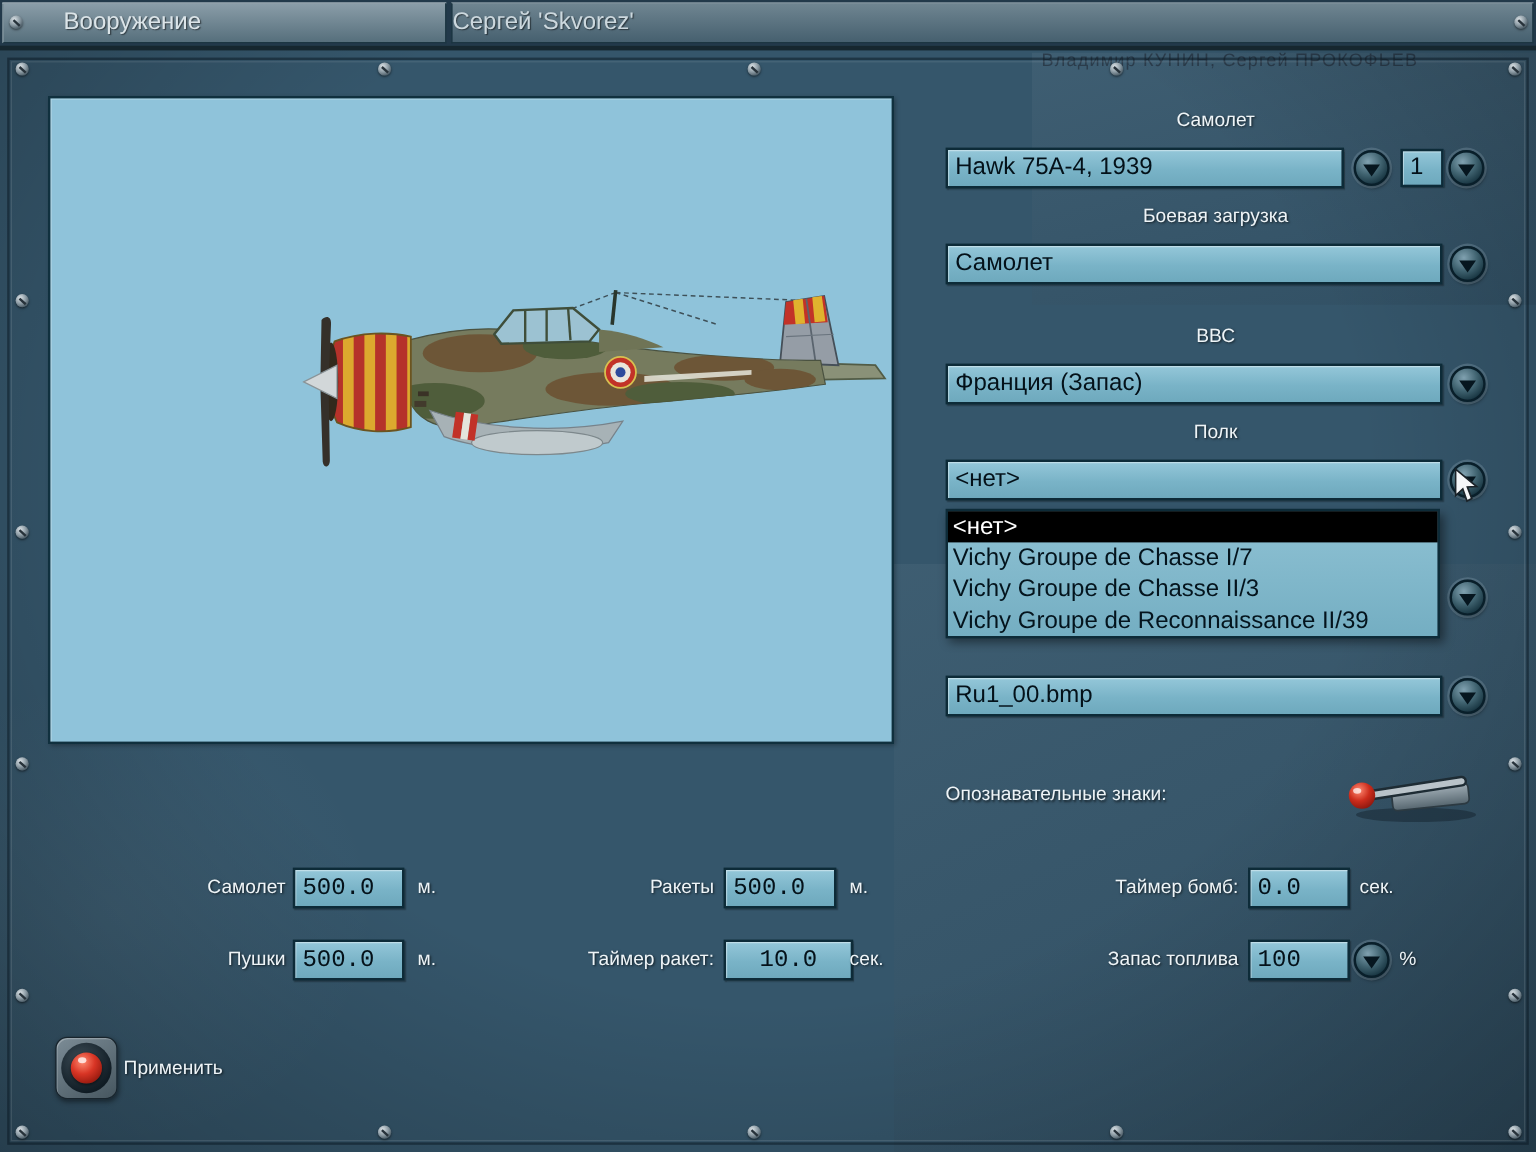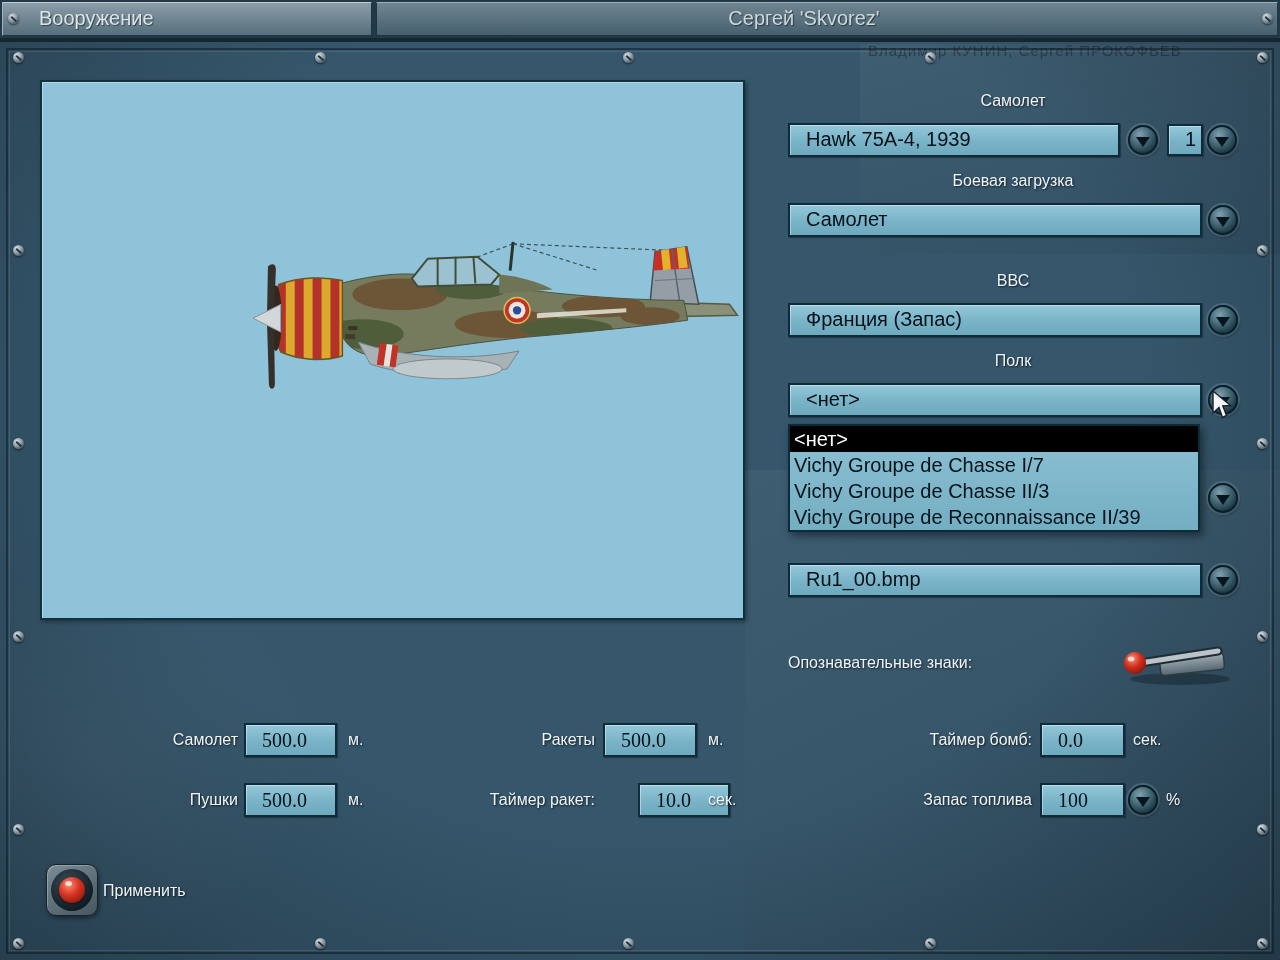--- a/index.html
+++ b/index.html
@@ -13,29 +13,29 @@
     background:radial-gradient(ellipse at 50% 42%, rgba(0,0,0,0) 55%, rgba(0,0,0,.28) 100%)}
   .watermark{position:absolute;top:42px;left:868px;width:400px;font-size:15px;letter-spacing:1px;
     color:rgba(28,32,44,.55);white-space:nowrap;pointer-events:none}
 
   
   .topbar{position:absolute;top:0;left:0;width:1280px;height:38px;background:#22394a}
   .bargap{position:absolute;top:38px;left:0;width:1280px;height:4px;background:#16272f}
   .tab{position:absolute;left:2px;top:2px;width:370px;height:34px;
     background:linear-gradient(#8a9da8,#566f7c);border:1px solid #1c3642;
     border-top-color:#bcc9cf;border-left-color:#a2b4bb;
-    color:#dbe4e8;font-size:20px;line-height:31px;padding-left:36px;
+    color:#dbe4e8;font-size:20px;line-height:31px;padding-left:50px;
     text-shadow:1px 1px 1px rgba(0,0,0,.5)}
   .topbar-right{position:absolute;left:376px;top:2px;width:902px;height:34px;
     background:linear-gradient(#72listening 0,#000 0);
     background:linear-gradient(#72listening, #000)}
   
   .topbar-right{background:linear-gradient(#6f8591,#46606f);border:1px solid #1c3642;
     border-top-color:#9fb0b8;color:#ccd8de;font-size:20px;line-height:31px;
-    text-align:center;padding-right:46px;text-shadow:1px 1px 1px rgba(0,0,0,.5)}
+    text-align:left;padding-right:46px;text-shadow:1px 1px 1px rgba(0,0,0,.5)}
 
   
   .panel{position:absolute;top:42px;left:0;width:1280px;height:918px}
   .panel::before{content:"";position:absolute;inset:6px;border:2px solid rgba(8,22,32,.5);pointer-events:none}
   .panel::after{content:"";position:absolute;inset:9px;border:1px solid rgba(255,255,255,.10);pointer-events:none}
 
   .screw{position:absolute;width:11px;height:11px;border-radius:50%;
     background:radial-gradient(circle at 35% 30%, #dbe2e6, #8c9ba4 45%, #4e5e68 75%, #2b3b45);
     box-shadow:0 1px 2px rgba(0,0,0,.55);z-index:5}
   .screw::after{content:"";position:absolute;left:50%;top:50%;width:7px;height:1.5px;
@@ -48,23 +48,23 @@
 
   
   .lbl{position:absolute;color:#eef4f7;font-size:16px;height:26px;line-height:26px;
     text-shadow:1px 1px 2px rgba(0,0,0,.65);white-space:nowrap}
   .tc{text-align:center}.tr{text-align:right}
 
   
   .fld{position:absolute;height:34px;display:block;
     background:linear-gradient(180deg,#94c7d9 0%,#79b3c7 55%,#6ea9bd 100%);
     border:2px solid #0d2b38;color:#041119;font-size:20px;line-height:29px;
-    padding:0 16px;white-space:nowrap;overflow:hidden;
+    padding:0 6px;white-space:nowrap;overflow:hidden;
     box-shadow:inset 1px 1px 0 rgba(255,255,255,.4),1px 1px 1px rgba(0,0,0,.3)}
-  input.fld{font-family:Liberation Serif, serif;outline:none;border-radius:0}
+  input.fld{font-family:Liberation Mono, monospace;outline:none;border-radius:0}
 
   
   .abtn{position:absolute;width:30px;height:30px;border-radius:50%;
     background:radial-gradient(circle at 38% 30%, #80a1b0, #406370 45%, #173440 80%, #0b2431);
     border:2px solid #091f2a;
     box-shadow:0 0 0 2px rgba(150,177,190,.28),1px 2px 3px rgba(0,0,0,.45)}
   .abtn::after{content:"";position:absolute;left:50%;top:56%;transform:translate(-50%,-50%);
     border-left:7px solid transparent;border-right:7px solid transparent;border-top:10px solid #06161f}
 
   
@@ -245,21 +245,21 @@
 
     <div class="lbl tr" style="left:860px;top:685px;width:172px">Таймер бомб:</div>
     <input class="fld" style="left: 1040px; top: 681px; width: 85px;" value="0.0">
     <div class="lbl" style="left:1133px;top:685px">сек.</div>
 
     <div class="lbl tr" style="left:100px;top:745px;width:138px">Пушки</div>
     <input class="fld" style="left: 244px; top: 741px; width: 93px;" value="500.0">
     <div class="lbl" style="left:348px;top:745px">м.</div>
 
     <div class="lbl tr" style="left:455px;top:745px;width:140px">Таймер ракет:</div>
-    <input class="fld" style="left: 638px; top: 741px; width: 92px;" value="10.0">
+    <input class="fld" style="left: 603px; top: 741px; width: 108px; text-align: center;" value="10.0">
     <div class="lbl" style="left:708px;top:745px">сек.</div>
 
     <div class="lbl tr" style="left:860px;top:745px;width:172px">Запас топлива</div>
     <input class="fld" style="left: 1040px; top: 741px; width: 85px;" value="100">
     <div class="abtn" style="left:1128px;top:743px"></div>
     <div class="lbl" style="left:1166px;top:745px">%</div>
 
     <div class="applyplate">
       <div class="applyring">
         <div class="applyball"></div>

